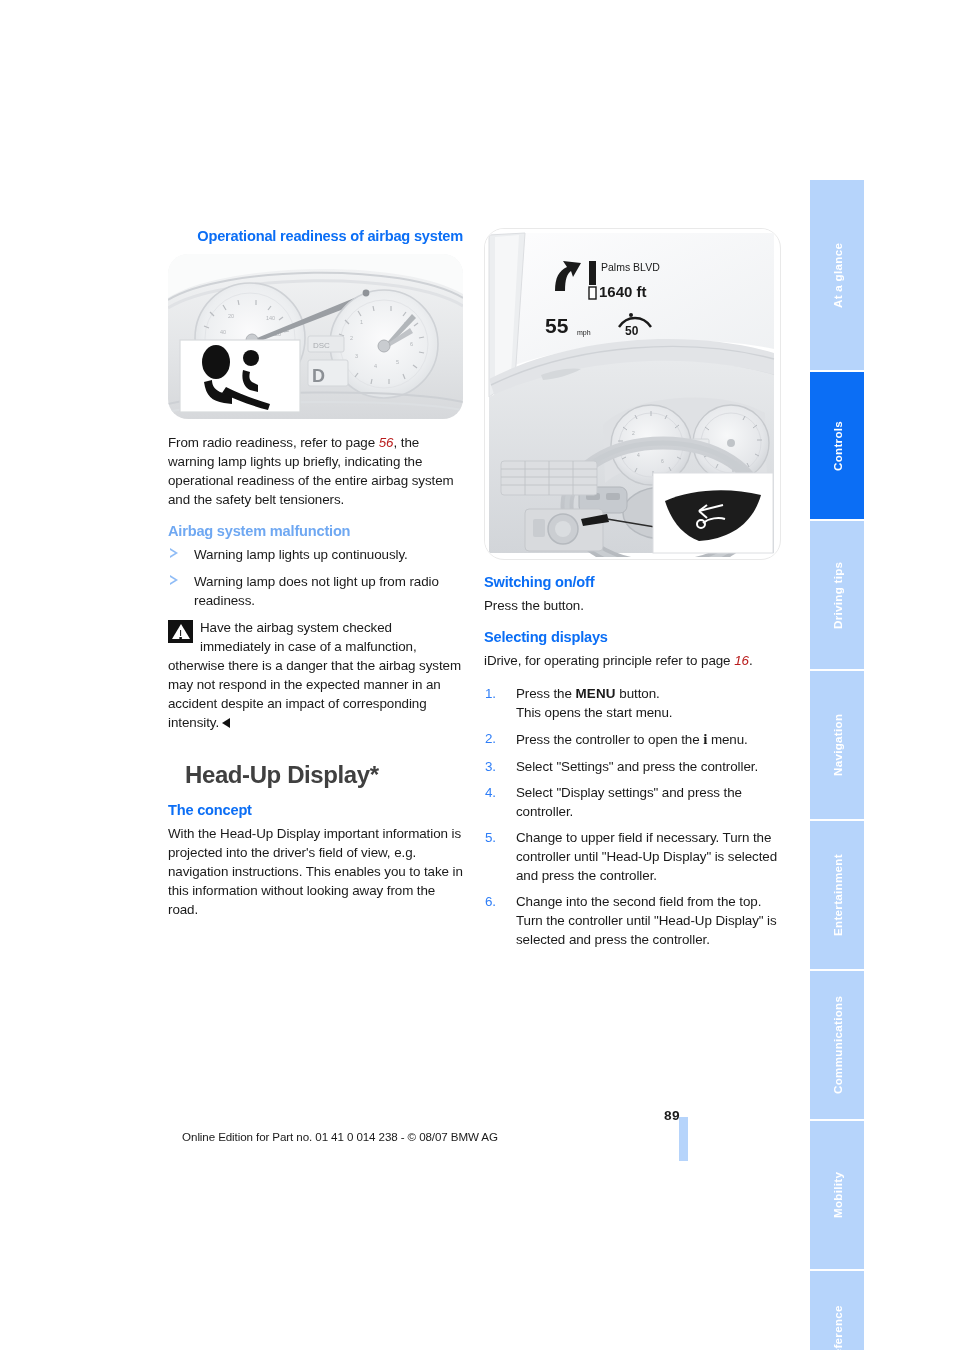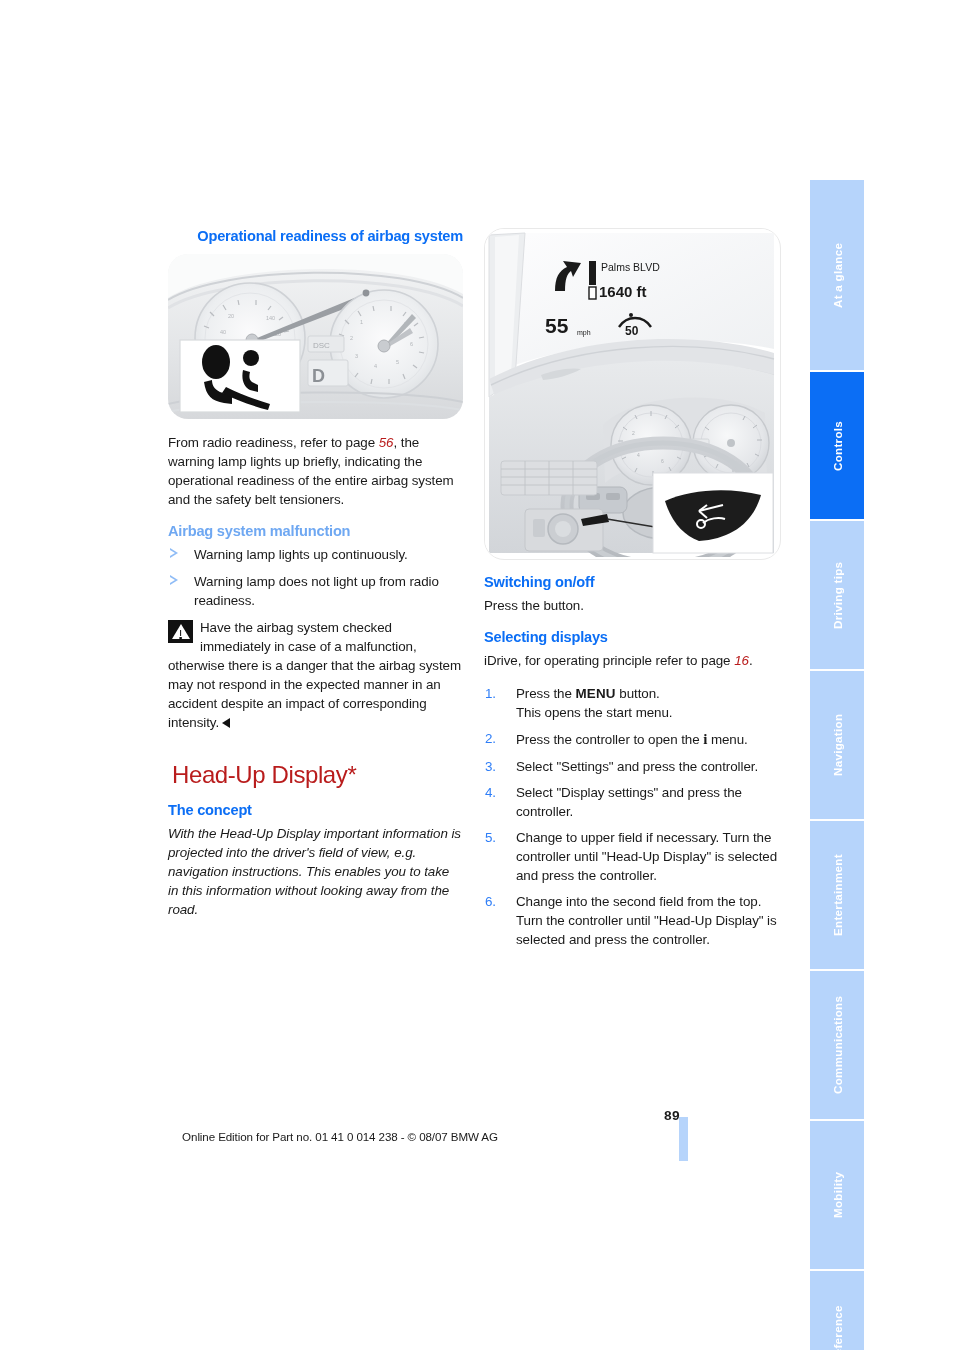--- a/index.html
+++ b/index.html
@@ -16,34 +16,34 @@
   
   .col{position:absolute;top:228px;width:295px;}
   .col-left{left:168px;}
   .col-right{left:484px;}
 
   h2.section-title{
     font-size:14.6px;font-weight:bold;color:#0b6ef5;
     margin:0 0 9px 0;letter-spacing:-0.2px;line-height:1.15;text-align:right;
   }
   h1.main-title{
-    font-size:24px;font-weight:normal;color:#b91c1c;
-    margin:30px 0 14px 4px;letter-spacing:-0.4px;line-height:1.1;
+    font-size:24px;font-weight:bold;color:#404040;
+    margin:30px 0 14px 17px;letter-spacing:-0.4px;line-height:1.1;
   }
   h3.sub-title{
     font-size:14.6px;font-weight:bold;color:#0b6ef5;
     margin:0 0 5px 0;letter-spacing:-0.2px;line-height:1.15;
   }
   h3.sub-title.pale{color:#6fa8f2;}
 
   p.body{
     font-size:13.4px;color:#1a1a1a;line-height:1.42;
     margin:0 0 14px 0;letter-spacing:-0.08px;
   }
-  p.tight{margin-bottom:8px;font-style:italic;}
+  p.tight{margin-bottom:8px;}
   .pgref{color:#b91c1c;font-style:italic;}
 
   
   .figure{position:relative;margin:0 0 14px 0;background:#fff;border-radius:20px;}
 
   
   .fig-cluster{width:295px;height:165px;overflow:hidden;border:0;}
 
   
   .fig-hud{width:295px;height:330px;overflow:hidden;border:1px solid #e9e9e9;}

